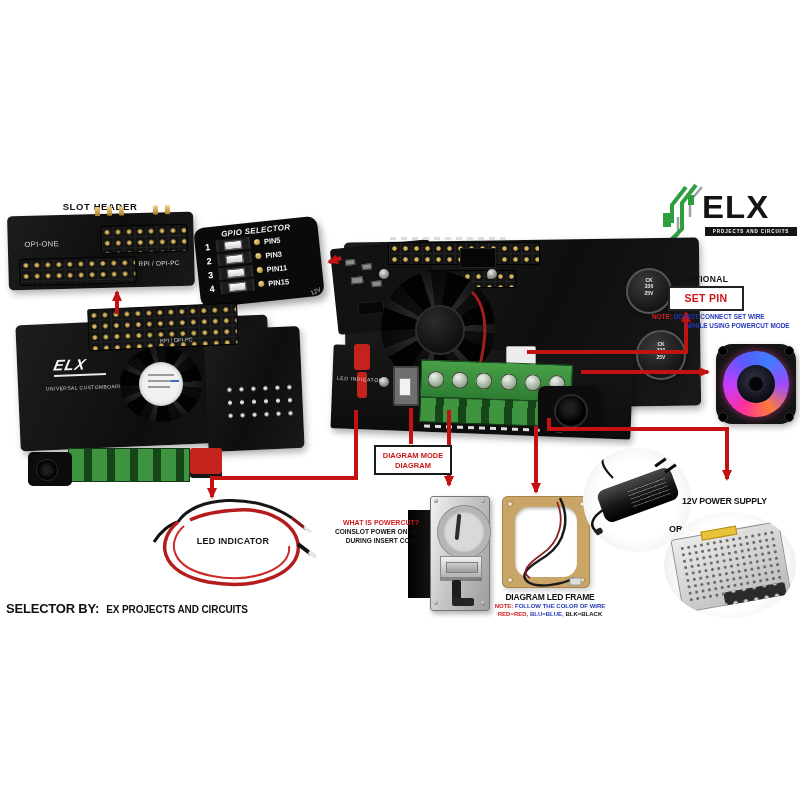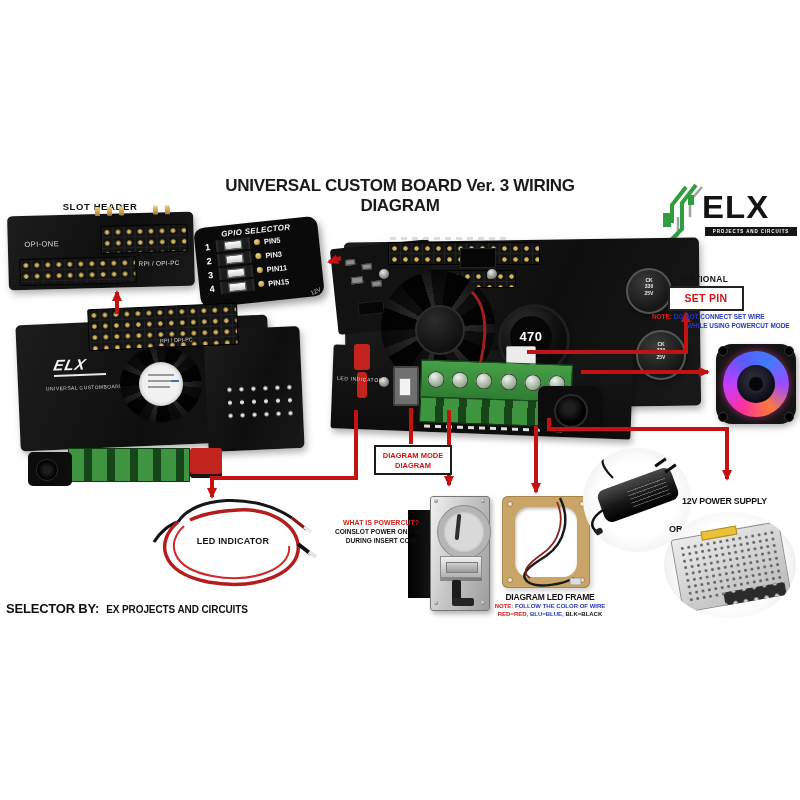--- a/index.html
+++ b/index.html
@@ -202,21 +202,20 @@
     background-image:radial-gradient(circle,#d0d0d0 1.8px,transparent 2.6px);background-size:10.5px 13px;
     background-position:5px 6px;}
 
   .arrows{left:0;top:0;pointer-events:none;}
 </style>
 </head>
 <body>
 
 <div class="stage">
 
-  <div class="abs title b ctr">UNIVERSAL CUSTOM BOARD Ver. 3 WIRING DIAGRAM</div>
 
   <div class="abs logo">
     <svg class="abs" style="left:12px;top:0;" width="44" height="62" viewBox="0 0 44 62">
       <g stroke="#9aa5a0" stroke-width="2.5" fill="none">
         <path d="M40,4 L28,18 L28,34"></path>
           <path d="M16,34 L16,52 L6,61"></path>
       </g>
       <g stroke="#2f9e3e" stroke-width="4" fill="none">
         <path d="M24,4 L10,22 L10,40"></path>
           <path d="M34,2 L20,20 L20,46 L8,58"></path>
@@ -300,23 +299,20 @@
       <div class="hub"></div>
       <div class="abs silver-screw" style="left:1px;top:1px;width:10px;height:10px;"></div>
       <div class="abs silver-screw" style="left:109px;top:1px;width:10px;height:10px;"></div>
       <div class="abs silver-screw" style="left:1px;top:109px;width:10px;height:10px;"></div>
       <div class="abs silver-screw" style="left:109px;top:109px;width:10px;height:10px;"></div>
     </div>
     <svg class="abs" style="left:0;top:0;" width="400" height="250" viewBox="0 0 400 250">
       <path d="M152,64 C172,84 166,124 152,162" stroke="#a21d1d" stroke-width="3" fill="none"></path>
     </svg>
 
-    <div class="abs ind">
-      <div class="ind-in">470</div>
-    </div>
 
     <div class="abs cap" style="left:306px;top:40px;width:46px;height:46px;padding-top:7px;box-sizing:border-box;">
       <div>CK</div>
       <div>330</div>
       <div>25V</div>
     </div>
     <div class="abs cap" style="left:316px;top:102px;width:50px;height:50px;padding-top:9px;box-sizing:border-box;">
       <div>CK</div>
       <div>330</div>
       <div>25V</div>

